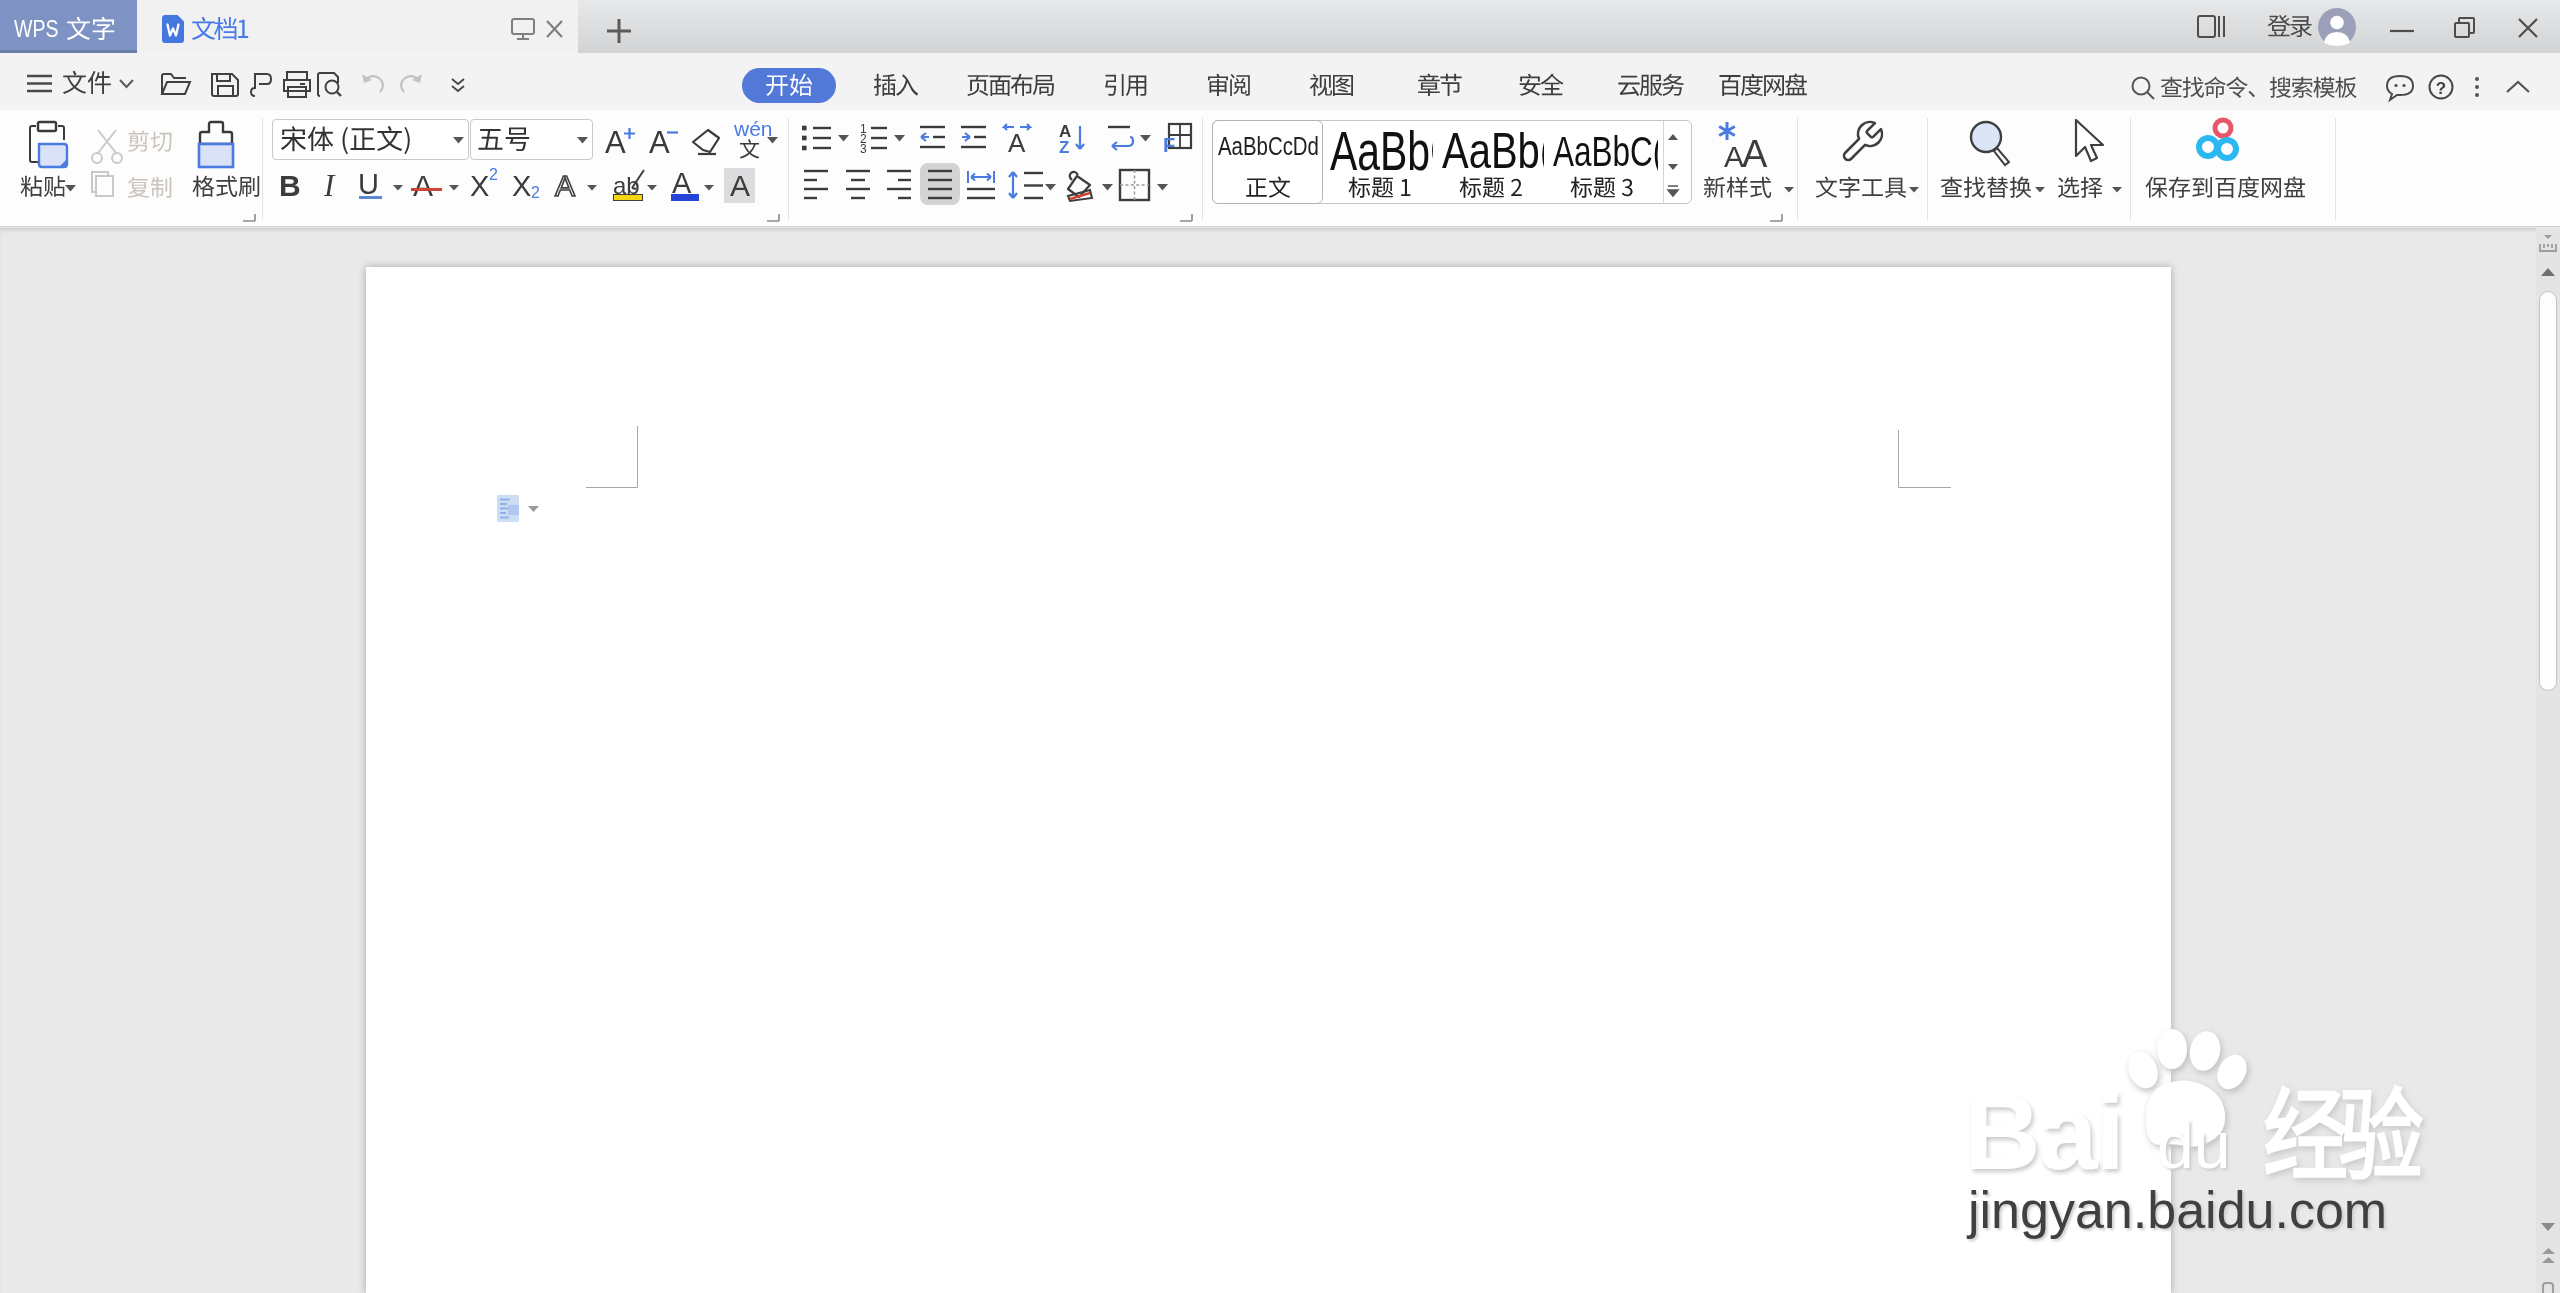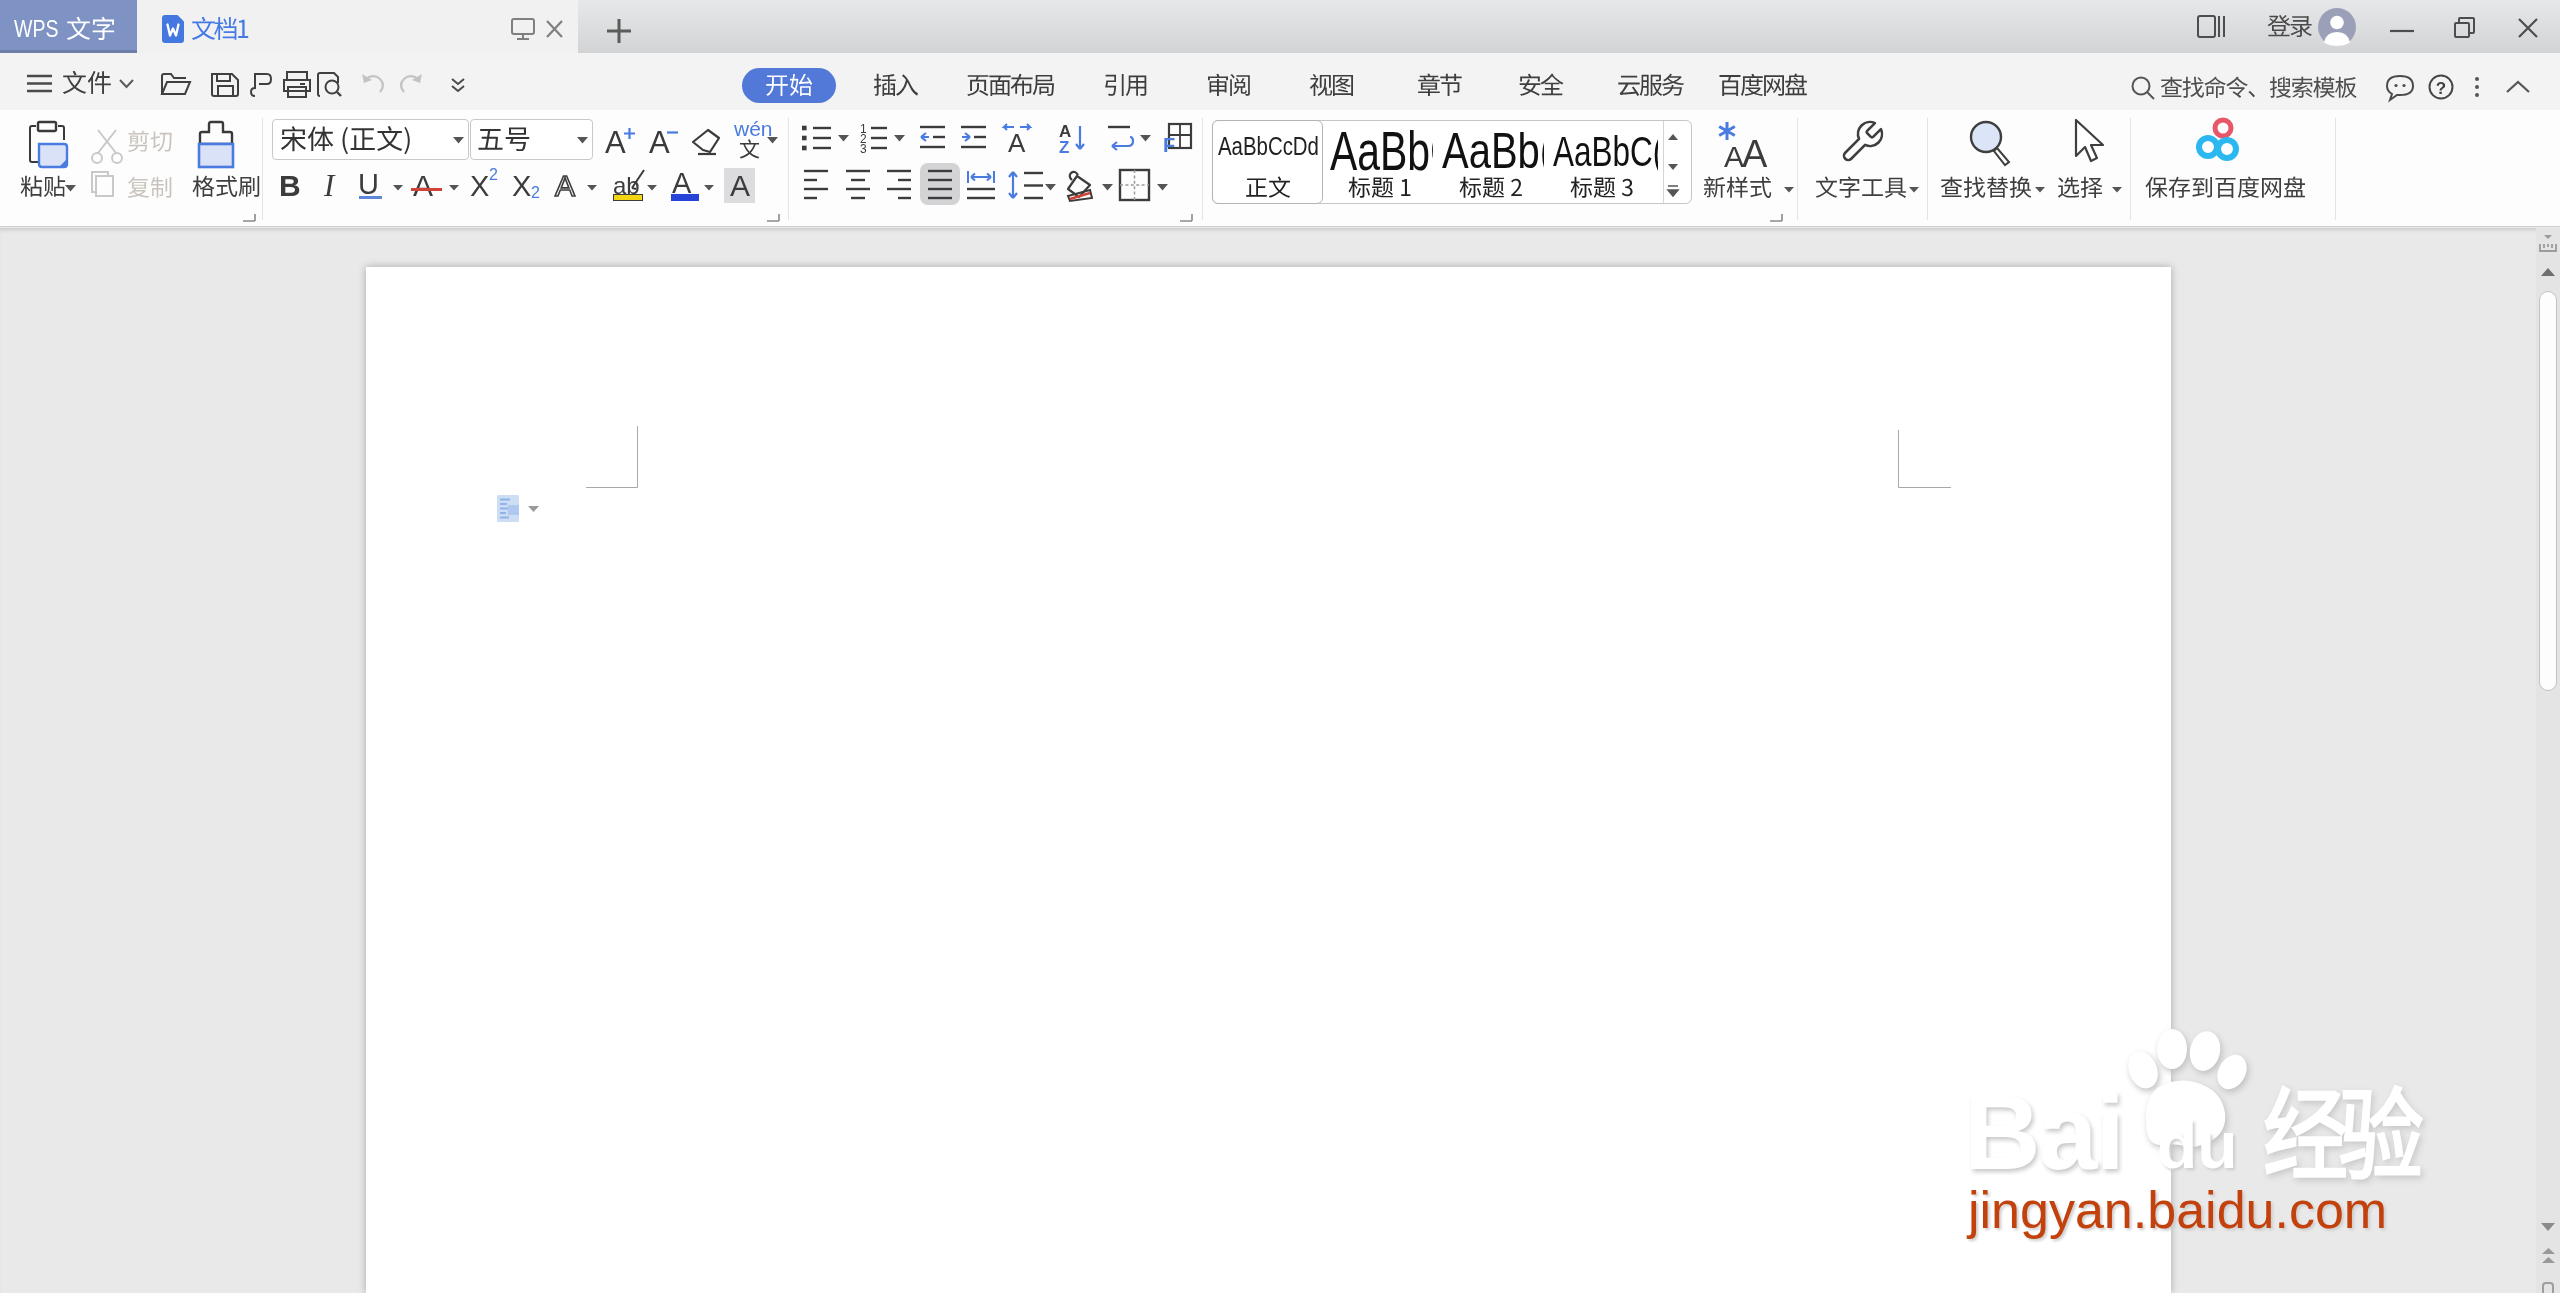--- a/index.html
+++ b/index.html
@@ -310,27 +310,27 @@
 <div class="abs" style="left:1964px;top:1079px;font-size:106px;font-weight:bold;color:#fff;line-height:1;letter-spacing:-2px;text-shadow:2px 3px 4px #cacaca;">Bai</div>
 <svg class="abs" style="left:2115px;top:1025px" width="160" height="150">
     <g fill="#fff" style="filter:drop-shadow(2px 3px 3px #c0c0c0)">
       <ellipse cx="28" cy="45" rx="14" ry="19" transform="rotate(-22 28 45)"></ellipse>
       <ellipse cx="57" cy="24" rx="15" ry="20"></ellipse>
       <ellipse cx="90" cy="26" rx="15" ry="20" transform="rotate(12 90 26)"></ellipse>
       <ellipse cx="117" cy="47" rx="13.5" ry="18" transform="rotate(28 117 47)"></ellipse>
       <path d="M31,97 Q29,66 52,58 Q71,52 88,60 Q107,68 110,88 Q112,107 96,116 Q82,124 70,121 Q58,118 47,120 Q31,121 31,97 Z"></path>
     </g>
   </svg>
-<div class="abs" style="left:2157px;top:1112px;font-size:66px;font-weight:bold;color:#fff;line-height:1;text-shadow:2px 2px 3px #cccccc;">du</div>
+<div class="abs" style="left:2157px;top:1112px;font-size:66px;font-weight:normal;color:#fff;line-height:1;text-shadow:2px 2px 3px #cccccc;">du</div>
 <svg class="abs" style="left:2263px;top:1062px" width="210" height="130">
     <g style="filter:drop-shadow(2px 3px 3px #c8c8c8)">
       <path transform="translate(0,109) scale(0.85,1)" d="M4 -5.7 5.4 1.8C14.6 -0.7 26.8 -3.8 38.3 -6.9L37.5 -13.5C25.1 -10.5 12.4 -7.4 4 -5.7ZM5.8 -42.3C7.3 -43 9.8 -43.6 22.7 -45.4C18.1 -39 13.9 -34 11.9 -32C8.6 -28.3 6.3 -25.9 4 -25.5C4.9 -23.4 6.1 -19.8 6.5 -18.2C8.7 -19.5 12.1 -20.5 37.8 -25.6C37.7 -27.2 37.7 -30.2 37.9 -32.2L18 -28.6C25.9 -37.4 33.8 -48.1 40.5 -58.9L34 -63.1C32 -59.4 29.7 -55.7 27.4 -52.2L13.7 -50.8C19.8 -59.4 25.8 -70.2 30.5 -80.7L23.4 -84C19.2 -72 11.6 -59 9.2 -55.7C7 -52.2 5.2 -49.9 3.3 -49.5C4.2 -47.5 5.4 -43.8 5.8 -42.3ZM42.4 -78.7V-71.8H77.7C68.5 -58.8 51.5 -48.2 35.7 -42.9C37.2 -41.4 39.3 -38.5 40.3 -36.7C49.2 -40 58.3 -44.6 66.4 -50.4C75.7 -46.4 86.6 -40.7 92.3 -36.8L96.6 -43C91.1 -46.5 81.2 -51.4 72.4 -55.1C79.4 -61.1 85.3 -68.1 89.3 -76.2L83.9 -79L82.5 -78.7ZM43.1 -33.2V-26.3H63V-1.8H37.1V5.2H96.1V-1.8H70.4V-26.3H91.4V-33.2Z M92.1 -14.8 93.7 -8.5C101.2 -10.6 110.4 -13.1 119.4 -15.7L118.7 -21.5C108.8 -18.9 99.1 -16.3 92.1 -14.8ZM142.3 -53V-46.5H172.1V-53ZM135.7 -36.2C138.6 -28.6 141.3 -18.6 142.1 -12.1L148.3 -13.8C147.4 -20.3 144.5 -30.1 141.6 -37.6ZM153.4 -38.7C155.1 -31.2 156.9 -21.2 157.4 -14.7L163.6 -15.7C163 -22.2 161.2 -32 159.2 -39.6ZM99.7 -65.6C99 -54.8 97.8 -39.9 96.5 -31.1H123.4C122.1 -10.5 120.5 -2.4 118.4 -0.2C117.6 0.8 116.5 1 114.9 1C113 1 108.4 0.9 103.5 0.4C104.6 2.2 105.4 4.8 105.5 6.7C110.3 7 115 7.1 117.5 6.9C120.5 6.6 122.3 6 124 3.9C127.2 0.7 128.6 -8.7 130.2 -34.2C130.3 -35.1 130.4 -37.3 130.4 -37.3L123.7 -37.2H122.5C123.7 -48 125.2 -66 126.2 -79.5H95.4V-73H119.3C118.5 -61 117.2 -46.8 116 -37.2H103.7C104.6 -45.6 105.5 -56.5 106.1 -65.2ZM155.7 -84.7C149.5 -70.7 138.5 -58.4 126.5 -50.8C127.9 -49.3 130.1 -46.3 131 -44.8C140.4 -51.4 149.5 -60.8 156.4 -71.8C163.4 -62.1 173.5 -51.7 182.6 -45.1C183.4 -47.1 185.1 -50.3 186.4 -52C177.1 -58 166.3 -68.6 160 -78.1L162.2 -82.6ZM132.5 -3.5V3.1H183.5V-3.5H168.2C173.1 -12.7 178.7 -25.9 182.8 -36.5L176 -38.2C172.7 -27.7 166.6 -12.8 161.7 -3.5Z" fill="#fff" stroke="#fff" stroke-width="3"></path>
     </g>
   </svg>
-<div class="abs" style="left:1968px;top:1184px;font-size:52px;color:#c2410c;line-height:1;text-shadow:2px 2px 3px #cccccc;">jingyan.baidu.com</div>
+<div class="abs" style="left:1968px;top:1184px;font-size:52px;color:#404040;line-height:1;text-shadow:2px 2px 3px #cccccc;">jingyan.baidu.com</div>
 <div class="abs" style="left:2536px;top:228px;width:24px;height:1065px;background:#e4e4e5;"></div>
 <svg class="abs" style="left:2538px;top:233px" width="20" height="22">
     <path d="M6,2 L10,6 L14,2 Z" fill="#9b9b9b"></path>
     <path d="M2,11 V18 H18 V11 M6,11 V15 M10,11 V14 M14,11 V15" stroke="#9b9b9b" stroke-width="1.8" fill="none"></path>
   </svg>
 <svg class="abs" style="left:2540px;top:266px" width="16" height="12">
     <path d="M1,10 L8,2 L15,10 Z" fill="#6e6e6e"></path>
   </svg>
 <div class="abs" style="left:2539px;top:291px;width:18px;height:400px;background:#fdfdfd;border:1px solid #c3c3c5;border-radius:9px;"></div>
 <svg class="abs" style="left:2540px;top:1221px" width="16" height="12">

